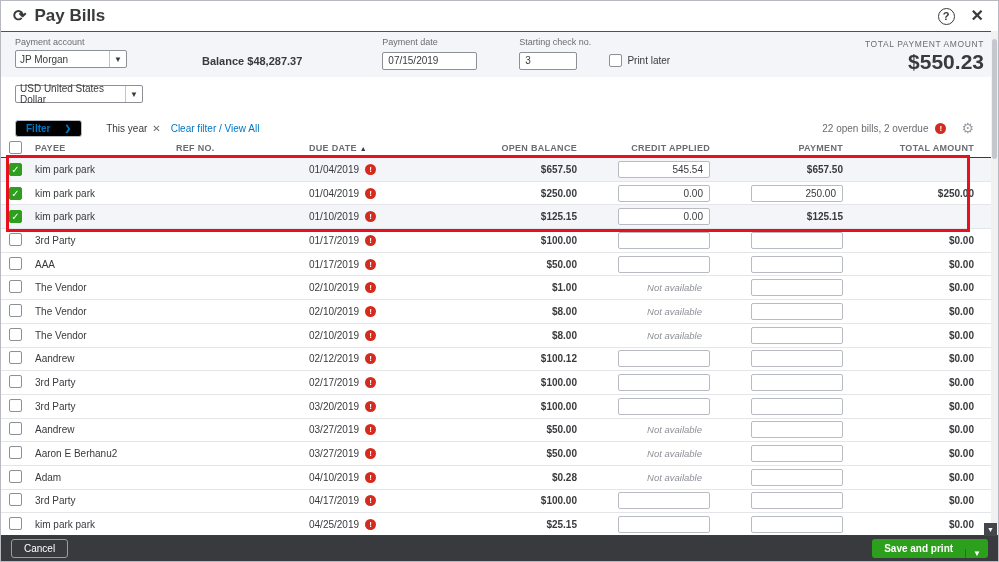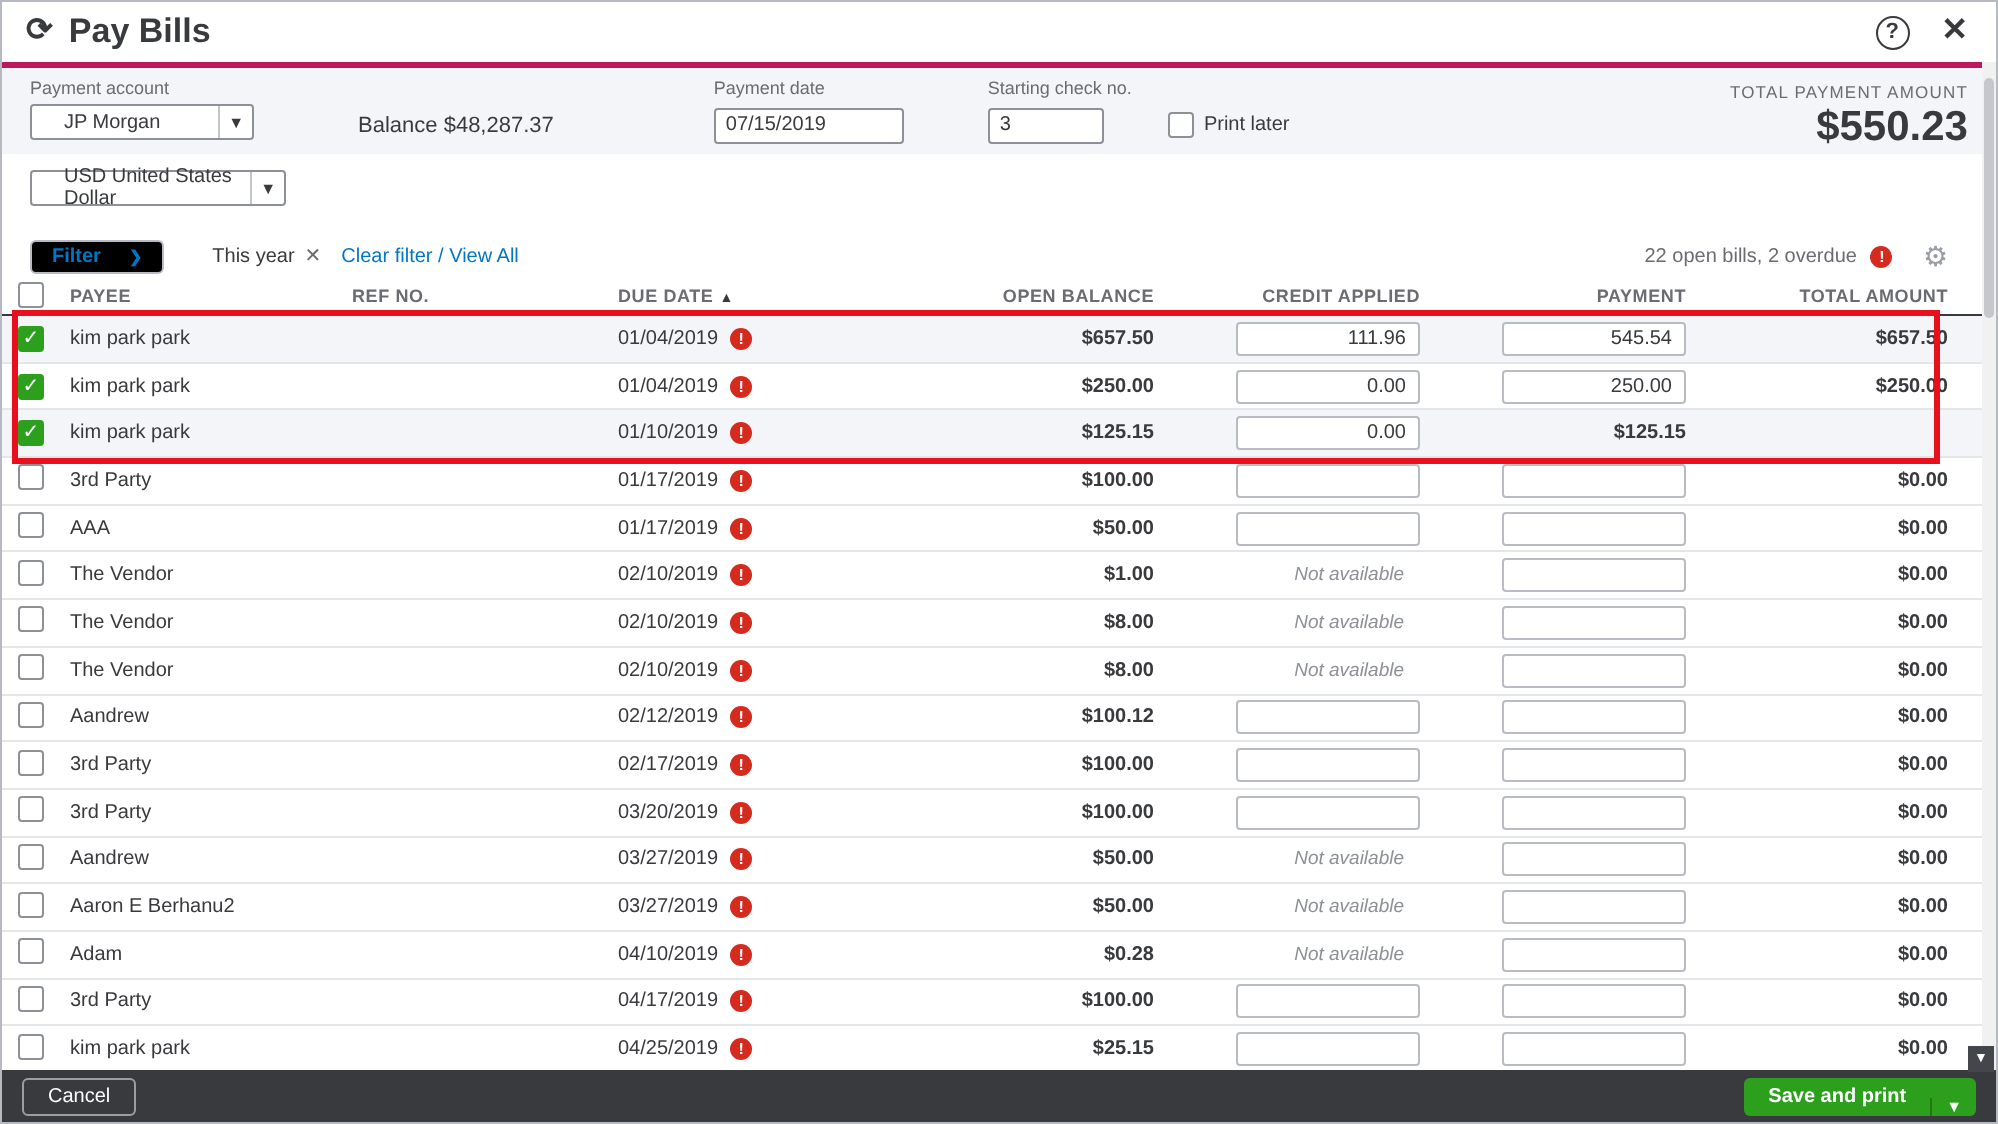--- a/index.html
+++ b/index.html
@@ -9,26 +9,26 @@
   
   .topbar { height:30px; display:flex; align-items:center; justify-content:space-between; padding:0 14px 0 12px; background:#fff; }
   .topbar-left { display:flex; align-items:center; gap:8px; }
   .pb-icon { font-size:16px; color:#393a3d; font-weight:bold; line-height:1; }
   .page-title { font-size:17px; font-weight:bold; color:#393a3d; }
   .topbar-right { display:flex; align-items:center; gap:16px; }
   .help-circle { width:17px; height:17px; border:1.5px solid #393a3d; border-radius:50%; font-size:11px; font-weight:bold; color:#393a3d; display:flex; align-items:center; justify-content:center; cursor:pointer; }
   .close-x { font-size:16px; color:#393a3d; font-weight:bold; cursor:pointer; line-height:1; }
 
   
-  .paybar { height:46px; background:#f4f5f8; display:flex; align-items:flex-start; padding:5px 14px 0 14px; border-top:3px solid #be185d; }
+  .paybar { height:46px; background:#f4f5f8; display:flex; align-items:flex-start; padding:5px 14px 0 14px; border-top:1px solid #be185d; }
   .field label, .small-label { display:block; font-size:9px; color:#6b6c72; margin-bottom:3px; }
-  .select { display:flex; align-items:center; justify-content:space-between; background:#fff; border:1px solid #8d9096; border-radius:2px; height:18px; font-size:10px; color:#393a3d; padding-left:16px; cursor:pointer; }
+  .select { display:flex; align-items:center; justify-content:space-between; background:#fff; border:1px solid #8d9096; border-radius:2px; height:18px; font-size:10px; color:#393a3d; padding-left:4px; cursor:pointer; }
   .select .arrow { border-left:1px solid #c1c4c8; align-self:stretch; display:flex; align-items:center; padding:0 4px; font-size:8px; color:#393a3d; }
   .acct-select { width:112px; }
-  .balance { margin:18px 0 0 8px; font-size:11px; font-weight:400; color:#393a3d; white-space:nowrap;padding-left:44px; }
+  .balance { margin:18px 0 0 31px; font-size:11px; font-weight:700; color:#393a3d; white-space:nowrap;padding-left:44px; }
   .fld-date { margin-left:80px; }
   .fld-check { margin-left:42px; }
   .text-input { height:18px; border:1px solid #8d9096; border-radius:2px; background:#fff; font-size:10px; color:#393a3d; padding:0 5px; font-family:"Liberation Sans",sans-serif; }
   .inp-date { width:95px; }
   .inp-check { width:58px; }
   .printlater { display:flex; align-items:center; gap:5px; margin:17px 0 0 18px; }
   .cb { width:13px; height:13px; border:1px solid #8d9096; border-radius:2px; background:#fff; display:inline-block; flex:none; cursor:pointer; }
   .cb.checked { background:#2ca01c; border-color:#2ca01c; }
   .cb.checked::after { content:"✓"; color:#fff; font-size:10px; display:block; text-align:center; line-height:12px; }
   .printlater span { font-size:10px; color:#393a3d; }
@@ -168,21 +168,20 @@
   <div class="tbody">
       <div class="grid trow shaded">
     <div><span class="cb checked"></span></div>
     <div>kim park park</div>
     <div></div>
     <div class="c-due">
       <span>01/04/2019</span>
       <span class="ov-icon">!</span>
     </div>
     <div class="c-right money">$657.50</div>
-    <div class="c-right"><input class="cell-input" value="111.96" style=""></div>
     <div class="c-right"><input class="cell-input" value="545.54" style=""></div>
     <div class="c-right money">$657.50</div>
   </div>
       <div class="grid trow">
     <div><span class="cb checked"></span></div>
     <div>kim park park</div>
     <div></div>
     <div class="c-due">
       <span>01/04/2019</span>
       <span class="ov-icon">!</span>

